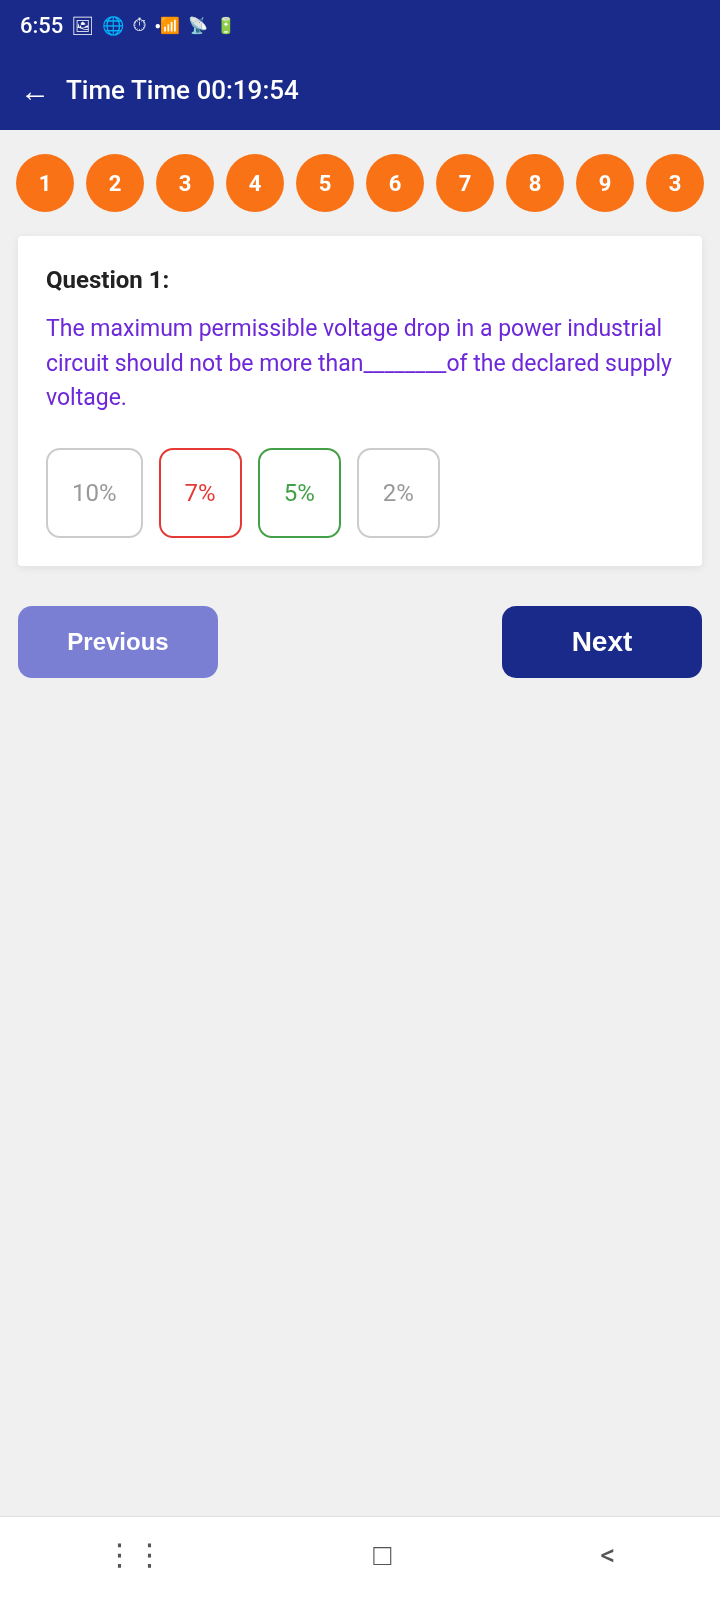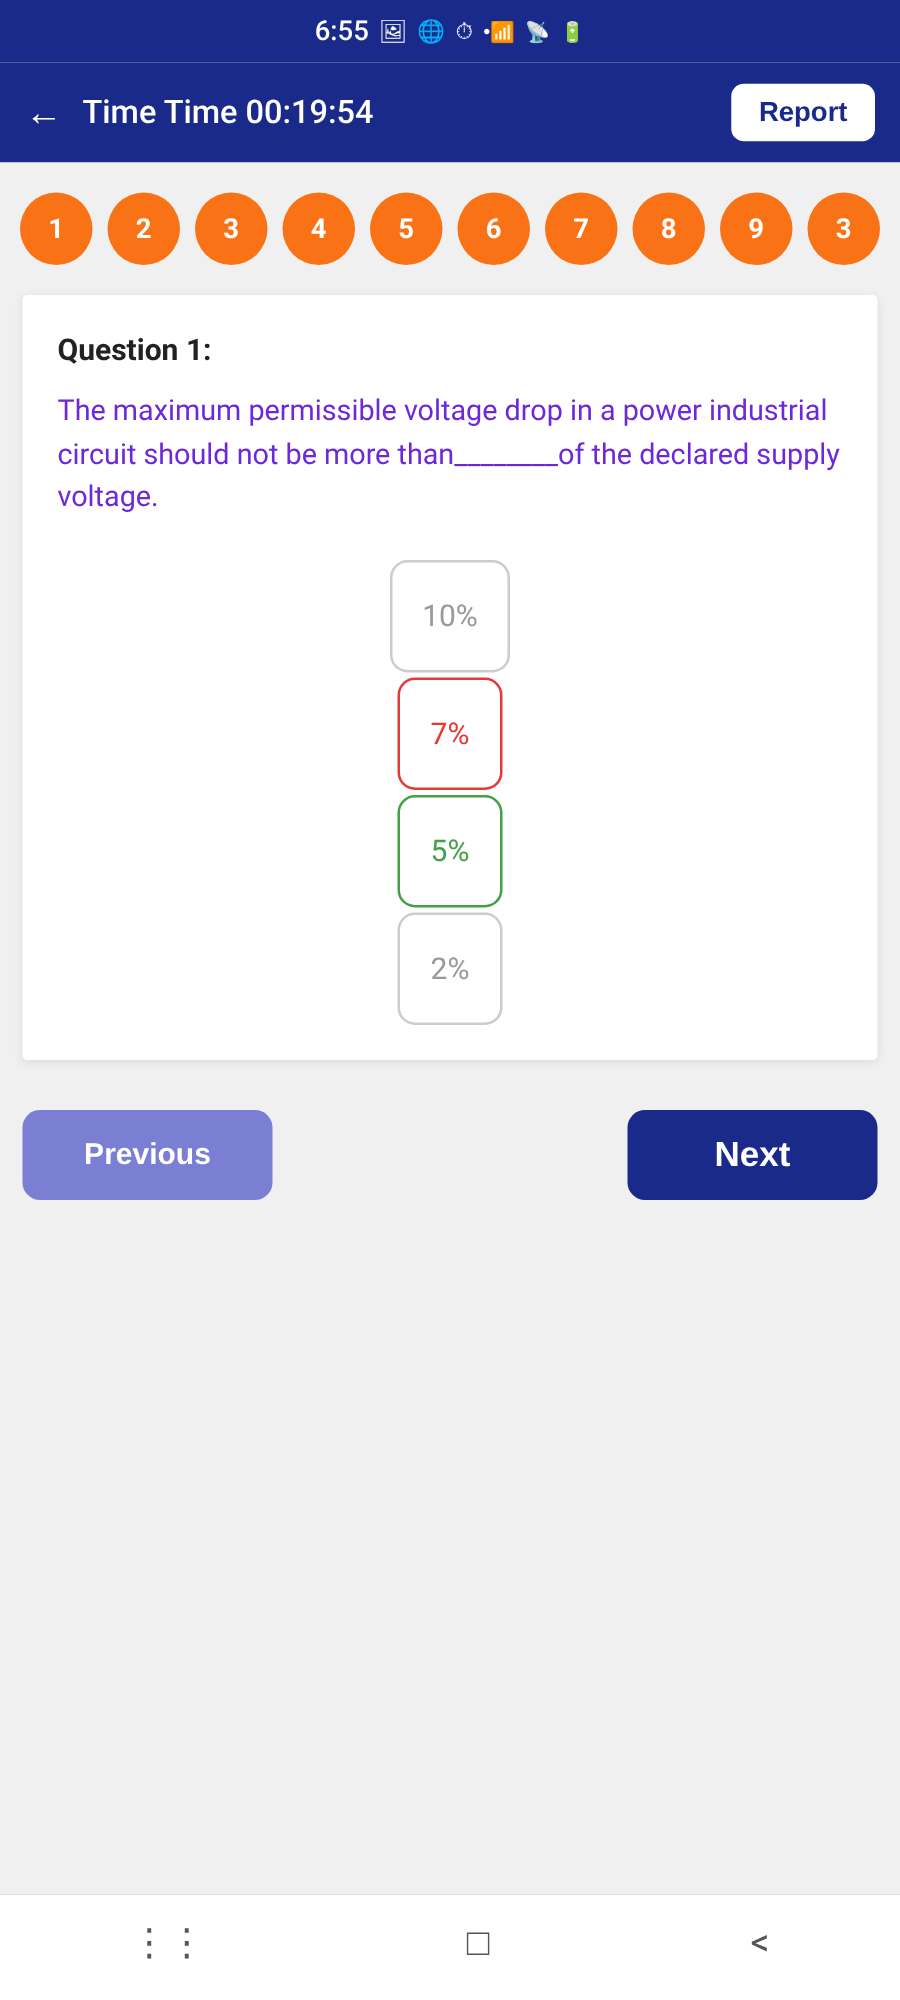--- a/index.html
+++ b/index.html
@@ -11,21 +11,21 @@
       font-family: 'Roboto', Arial, sans-serif;
       display: flex;
       flex-direction: column;
     }
 
     
     .status-bar {
       background: #1a2a8a;
       color: white;
       display: flex;
-      justify-content: center;
+      justify-content: flex-start;
       align-items: center;
       padding: 10px 20px;
       height: 50px;
     }
     .status-left {
       font-size: 22px;
       font-weight: 500;
       display: flex;
       align-items: center;
       gap: 8px;
@@ -112,23 +112,22 @@
     .question-text {
       font-size: 23px;
       color: #6d28d9;
       line-height: 1.5;
       margin-bottom: 32px;
     }
 
     
     .options {
       display: flex;
-      flex-direction: column;
-      gap: 4px;
-      align-items: center;
+      flex-direction: row;
+      gap: 16px;
     }
     .option {
       border: 2px solid #ccc;
       border-radius: 14px;
       padding: 28px 24px;
       font-size: 24px;
       cursor: pointer;
       background: white;
       color: #999;
       min-height: 90px;
@@ -212,21 +211,20 @@
     <span style="font-size:16px;">📡</span>
     <span>🔋</span>
   </div>
 </div>
 
 <div class="header">
   <div class="header-left">
     <span class="back-arrow">←</span>
     <span class="header-title">Time Time  00:19:54</span>
   </div>
-  <button class="report-btn">Report</button>
 </div>
 
 <div class="question-numbers">
   <div class="q-num">1</div>
   <div class="q-num">2</div>
   <div class="q-num">3</div>
   <div class="q-num">4</div>
   <div class="q-num">5</div>
   <div class="q-num">6</div>
   <div class="q-num">7</div>

